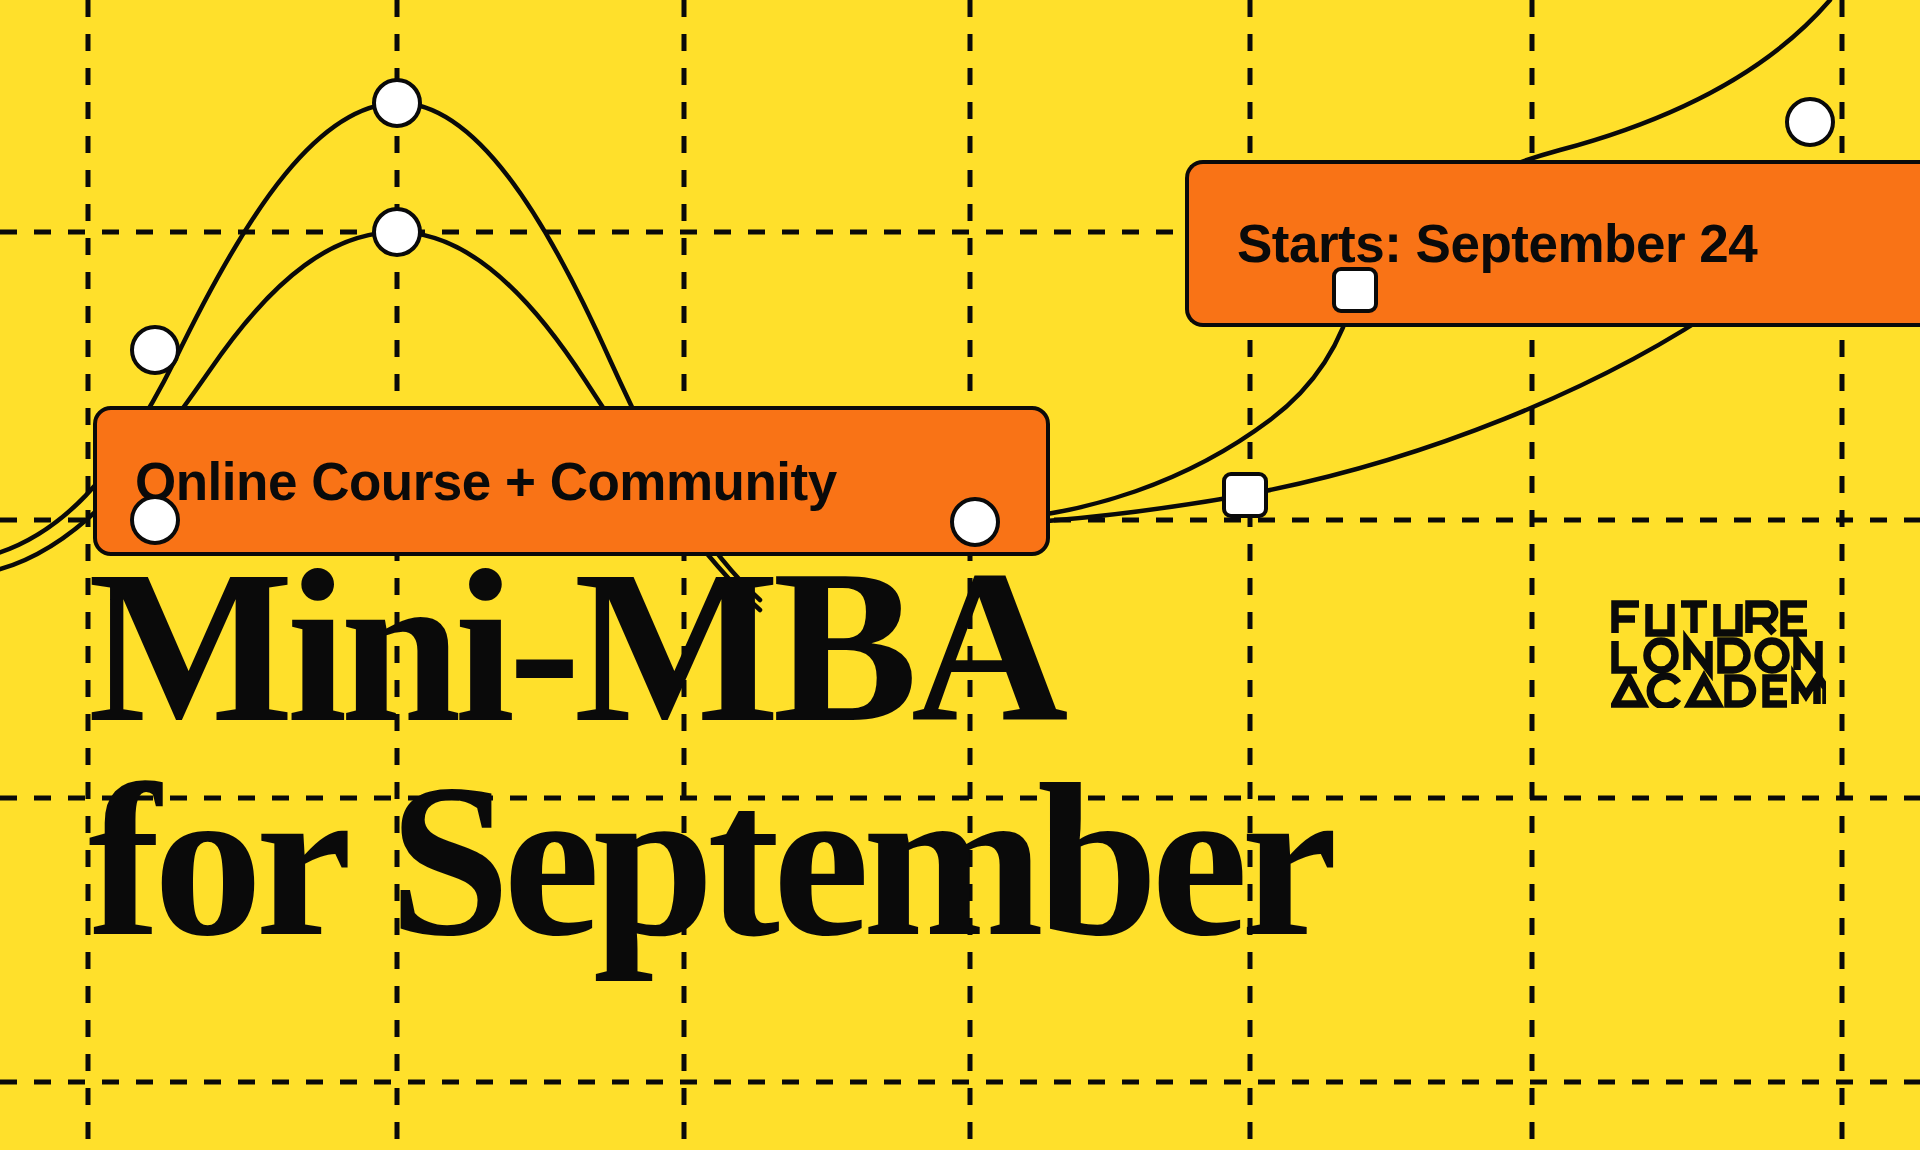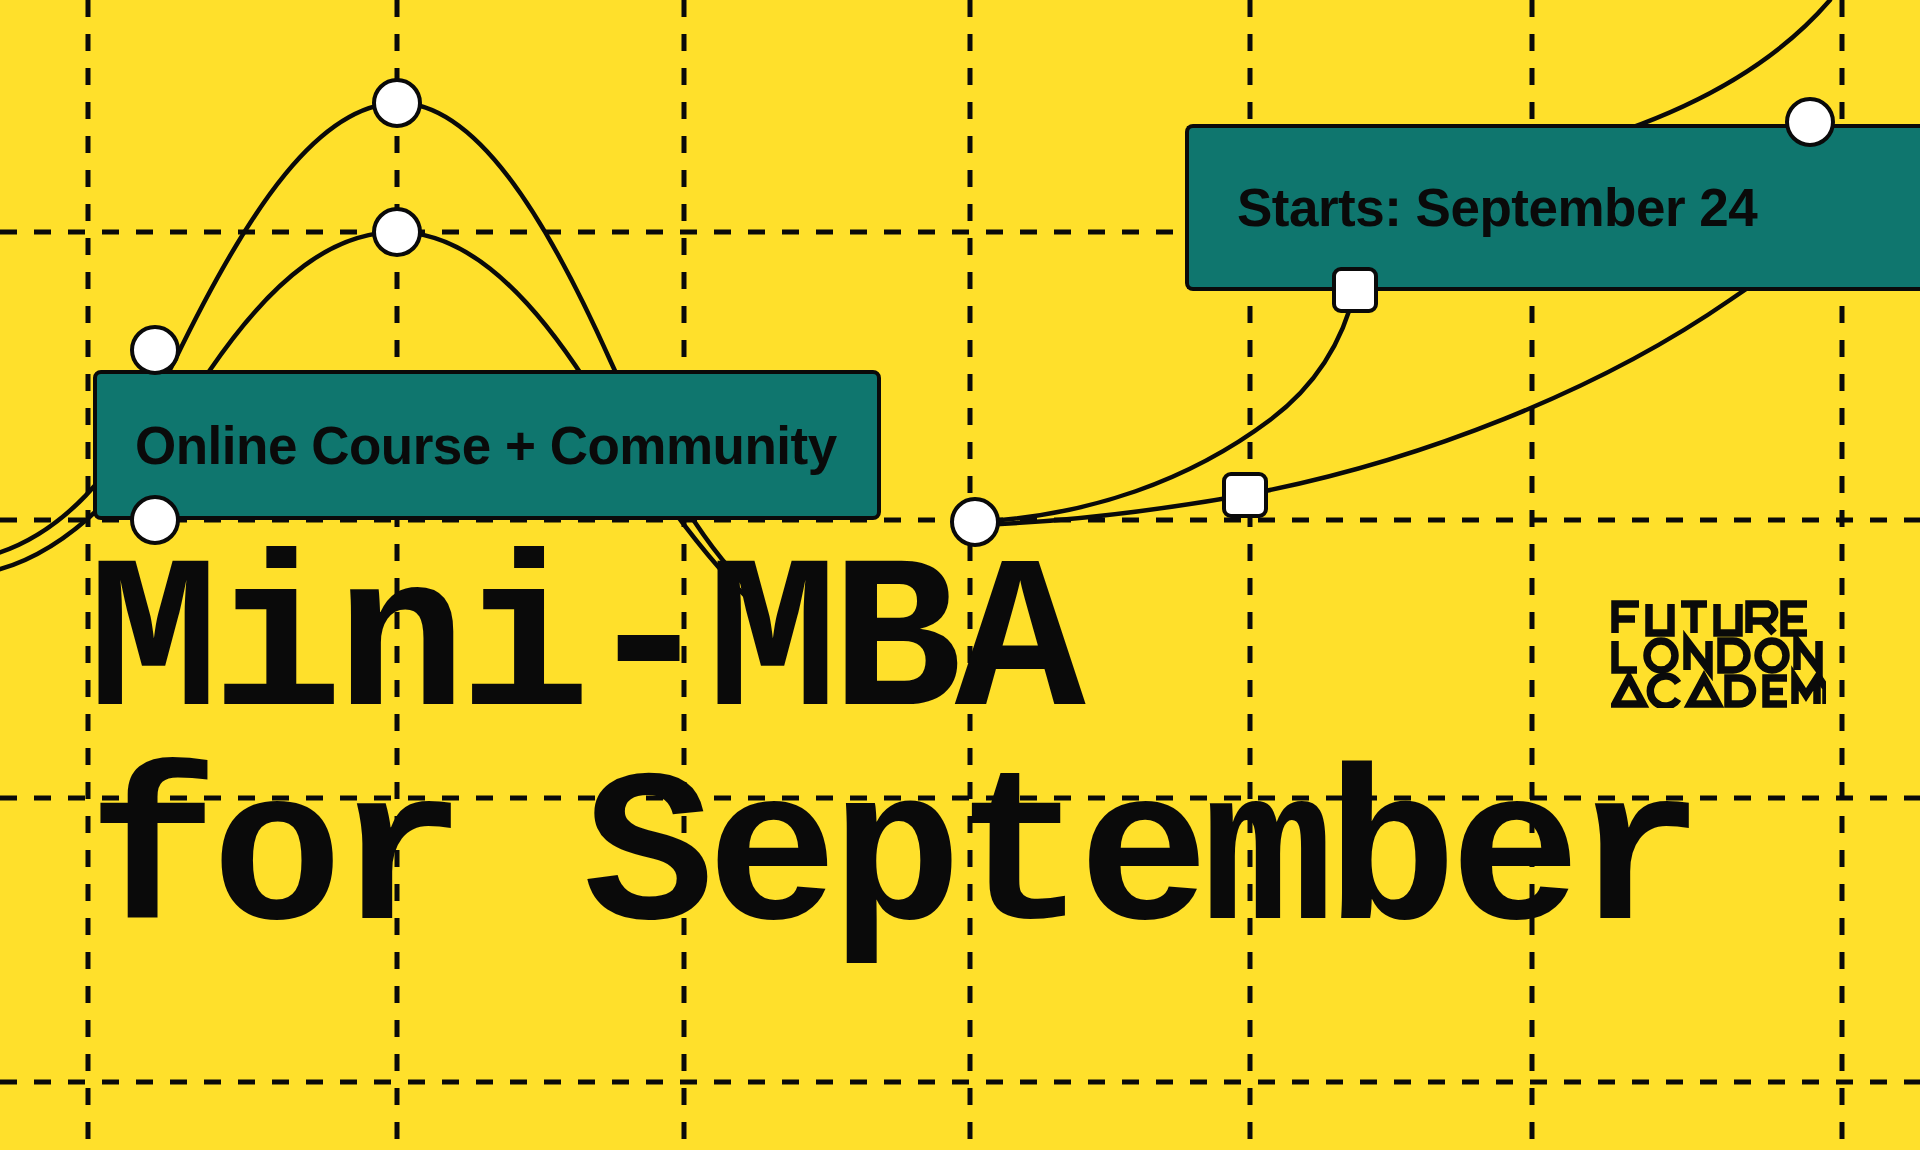--- a/index.html
+++ b/index.html
@@ -19,39 +19,40 @@
     position: absolute;
     top: 0; left: 0;
     width: 1920px;
     height: 1150px;
     display: block;
   }
 
   
   .pill {
     position: absolute;
-    background: #0f766e;
+    background: #f97316;
     border: 4px solid #0a0a0a;
-    border-radius: 8px;
+    border-radius: 18px;
     display: flex;
     align-items: center;
     box-sizing: border-box;
     z-index: 5;
+    margin-top: 36px;
   }
   .pill-text {
     font-family: "Liberation Sans", sans-serif;
     font-weight: bold;
     color: #0a0a0a;
     white-space: nowrap;
     letter-spacing: -0.5px;
   }
   #pill-course {
     left: 93px;
     top: 370px;
-    width: 788px;
+    width: 957px;
     height: 150px;
   }
   #pill-course .pill-text {
     font-size: 53px;
     padding-left: 38px;
   }
   #pill-starts {
     left: 1185px;
     top: 124px;
     width: 735px;
@@ -76,21 +77,21 @@
   .node-circle { border-radius: 50%; }
   .node-square { border-radius: 9px; }
 
   
   #headline {
     position: absolute;
     left: 88px;
     top: 540px;
     z-index: 6;
     color: #0a0a0a;
-    font-family: Liberation Mono, monospace;
+    font-family: Liberation Serif, serif;
     font-weight: bold;
     font-size: 218px;
     line-height: 0.98;
     letter-spacing: -7px;
     margin: 0;
     white-space: nowrap;
   }
   #headline .hl-line { display: block; }
 
   

